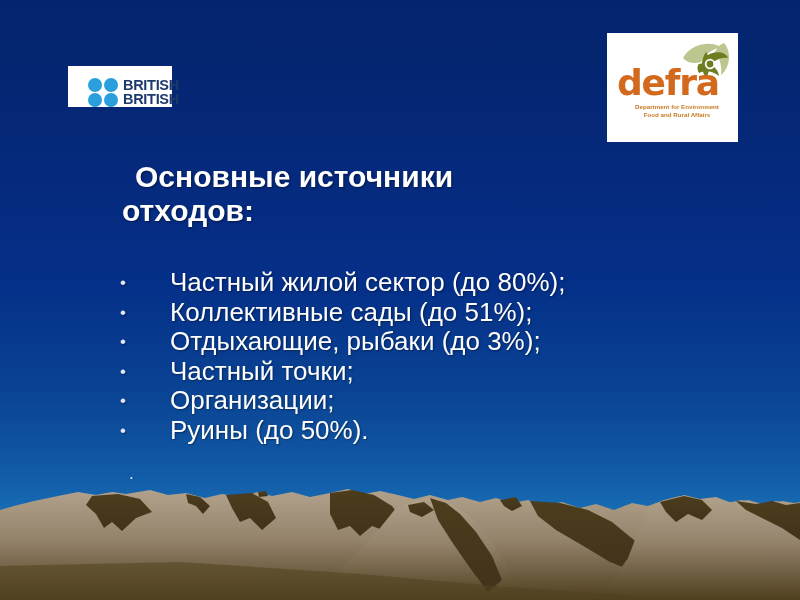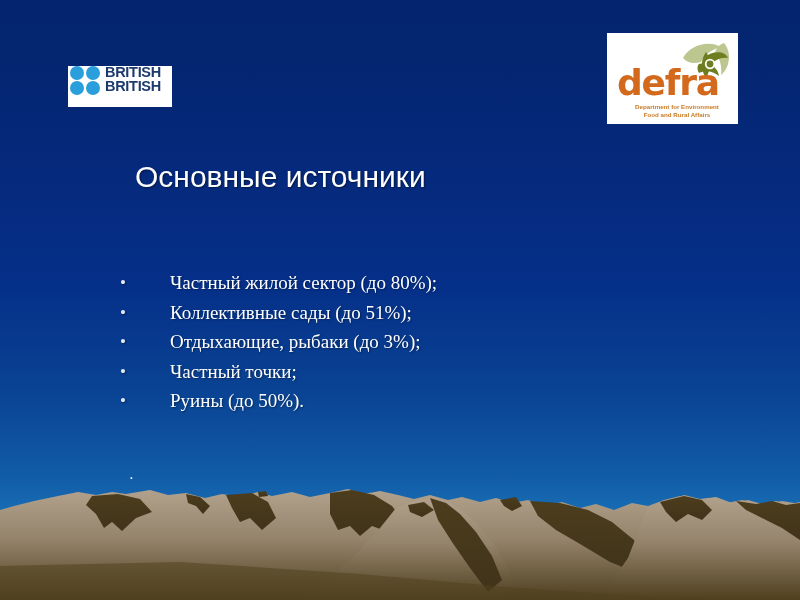--- a/index.html
+++ b/index.html
@@ -56,22 +56,22 @@
 
   
   .logo-bc {
     position: absolute;
     left: 68px;
     top: 66px;
     width: 104px;
     height: 41px;
     background: #ffffff;
     display: flex;
-    align-items: flex-start;
-    padding-left: 2px;
+    align-items: flex-end;
+    padding-left: 20px;
     box-sizing: border-box;
   }
   .bc-dots {
     width: 30px;
     height: 29px;
     display: grid;
     grid-template-columns: 1fr 1fr;
     grid-template-rows: 1fr 1fr;
     gap: 1px;
     flex: none;
@@ -91,21 +91,21 @@
     font-size: 14.5px;
     letter-spacing: -0.3px;
     font-family: "Liberation Sans", sans-serif;
   }
 
   .logo-defra {
     position: absolute;
     left: 607px;
     top: 33px;
     width: 131px;
-    height: 91px;
+    height: 109px;
     background: #ffffff;
     overflow: hidden;
   }
   .defra-mark {
     position: absolute;
     right: 6px;
     top: 5px;
     width: 52px;
     height: 48px;
   }
@@ -134,44 +134,44 @@
   }
 
   
   .title {
     position: absolute;
     left: 122px;
     top: 160px;
     width: 470px;
     color: #ffffff;
     font-size: 30px;
-    font-weight: normal;
+    font-weight: bold;
     line-height: 1.14;
     font-family: "Liberation Sans", sans-serif;
     text-shadow: 1px 1px 2px rgba(0,0,0,0.45);
   }
   .title .l1 { padding-left: 13px; display: block; }
   .title .l2 { display: block; }
 
   .bullets {
     position: absolute;
     left: 118px;
     top: 268px;
     width: 560px;
   }
   .bullet {
     position: relative;
     display: block;
     color: #ffffff;
-    font-size: 19px;
+    font-size: 26px;
     line-height: 29.5px;
     height: 29.5px;
     padding-left: 52px;
     white-space: nowrap;
-    font-family: Liberation Serif, serif;
+    font-family: Liberation Sans, sans-serif;
     text-shadow: 1px 1px 2px rgba(0,0,0,0.4);
   }
   .bullet::before {
     content: "\2022";
     position: absolute;
     left: 2px;
     top: 0;
     color: #dfe6f4;
     font-size: 17px;
   }
@@ -286,25 +286,27 @@
     </svg>
     <div class="defra-word">defra</div>
     <div class="defra-tag">
       <div>Department for Environment</div>
       <div>Food and Rural Affairs</div>
     </div>
   </div>
 
   <div class="title">
     <span class="l1">Основные источники</span>
+    <span class="l2">отходов:</span>
   </div>
 
   <div class="bullets">
     <span class="bullet">Частный жилой сектор (до 80%);</span>
     <span class="bullet">Коллективные сады (до 51%);</span>
     <span class="bullet">Отдыхающие, рыбаки (до 3%);</span>
     <span class="bullet">Частный точки;</span>
+    <span class="bullet">Организации;</span>
     <span class="bullet">Руины (до 50%).</span>
   </div>
 
   <div class="trailing-dot">.</div>
 
 </div>
 
 </body></html>

